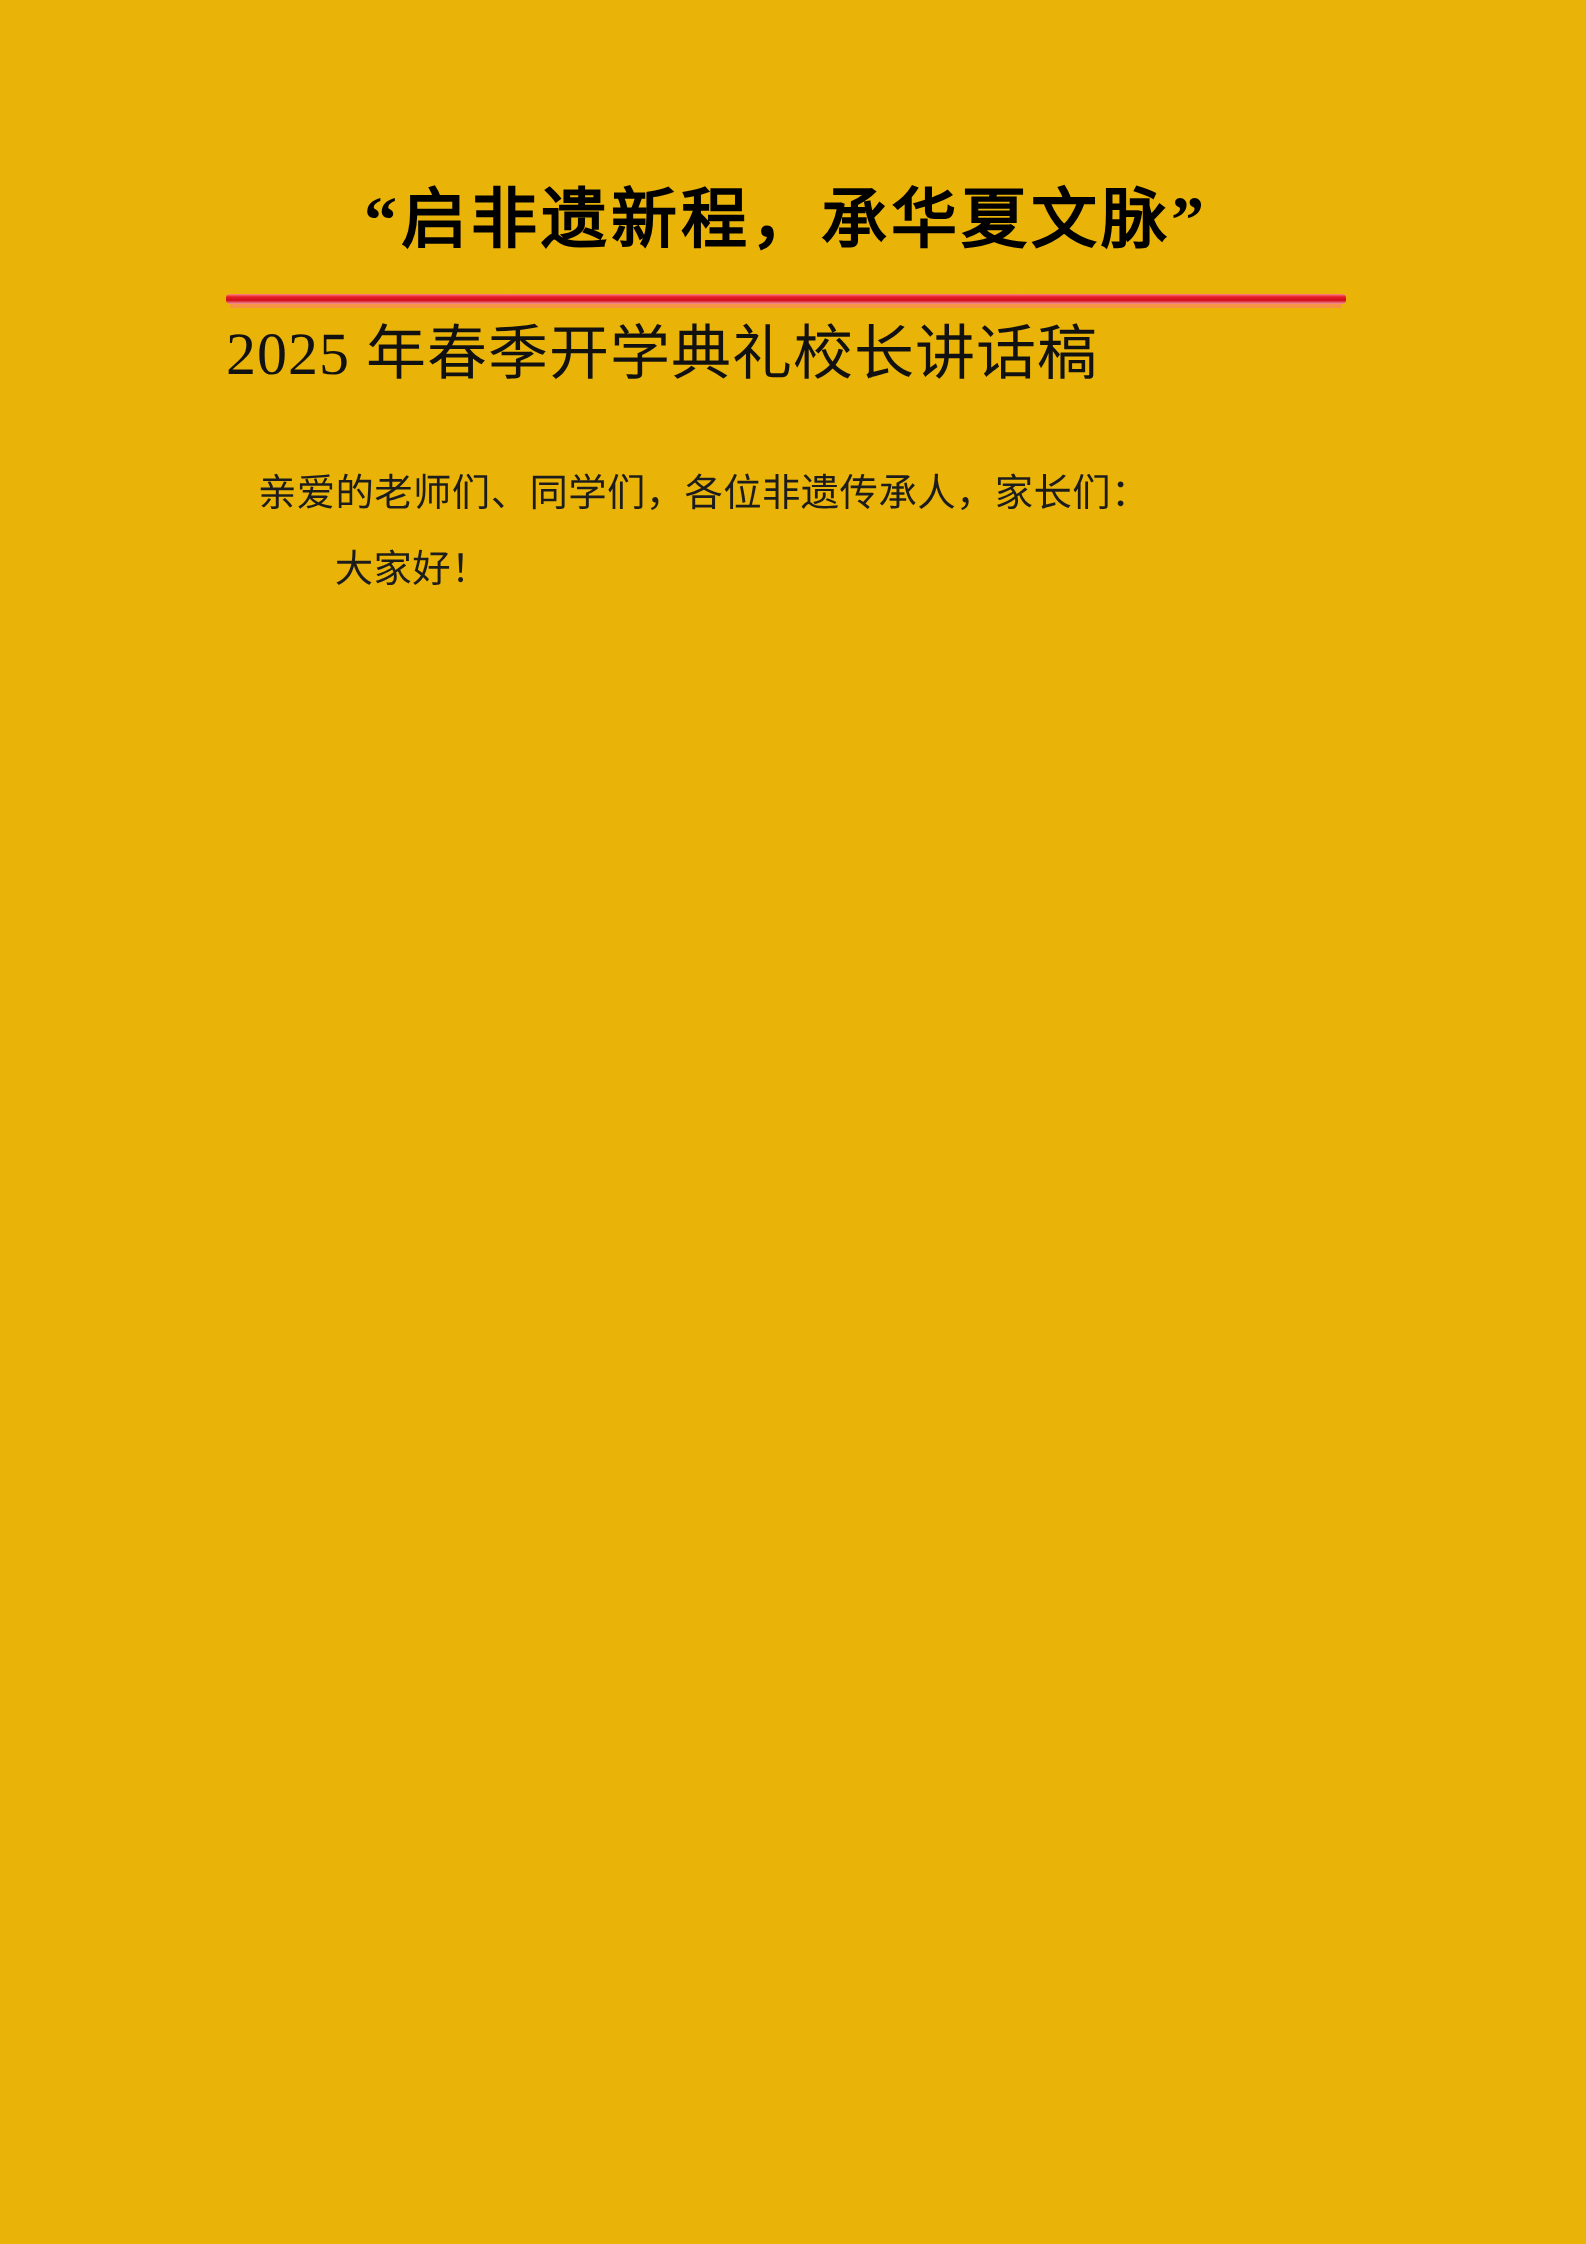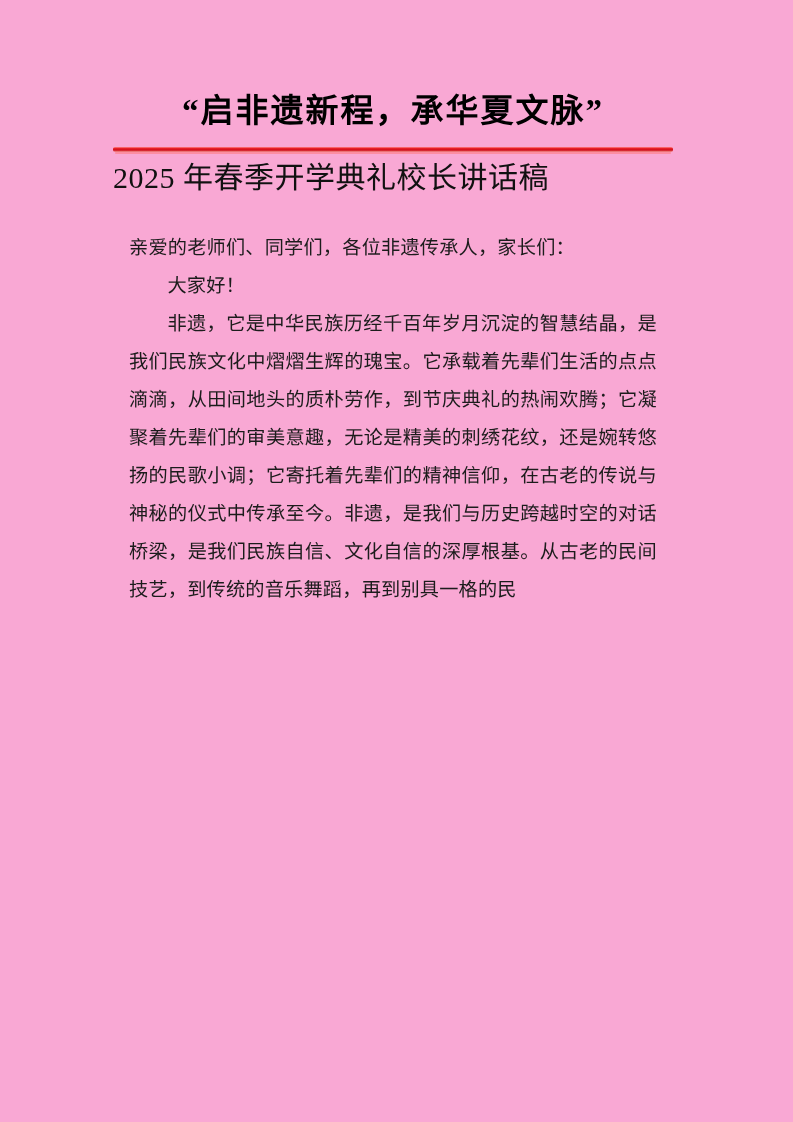--- a/index.html
+++ b/index.html
@@ -13,21 +13,21 @@
     font-family: "Liberation Serif", "DejaVu Serif", serif;
     color: #1a1a1a;
     -webkit-font-smoothing: antialiased;
   }
 
   .page {
     position: relative;
     width: 793px;
     height: 1122px;
     margin: 0 auto;
-    background: #f9a8d4;
+    background: #eab308;
     overflow: hidden;
     box-sizing: border-box;
   }
 
   .content {
     position: absolute;
     left: 113px;
     top: 0;
     width: 560px;
   }
@@ -135,17 +135,16 @@
 
     <h2 class="doc-subtitle">2025 年春季开学典礼校长讲话稿</h2>
 
     <div class="body-text">
 
       <p class="para">亲爱的老师们、同学们，各位非遗传承人，家长们：</p>
 
       <p class="para indent">大家好！</p>
 
 
-      <p class="para indent">非遗，它是中华民族历经千百年岁月沉淀的智慧结晶，是我们民族文化中熠熠生辉的瑰宝。它承载着先辈们生活的点点滴滴，从田间地头的质朴劳作，到节庆典礼的热闹欢腾；它凝聚着先辈们的审美意趣，无论是精美的刺绣花纹，还是婉转悠扬的民歌小调；它寄托着先辈们的精神信仰，在古老的传说与神秘的仪式中传承至今。非遗，是我们与历史跨越时空的对话桥梁，是我们民族自信、文化自信的深厚根基。从古老的民间技艺，到传统的音乐舞蹈，再到别具一格的民</p>
 
     </div>
   </div>
 </div>
 
 </body></html>

